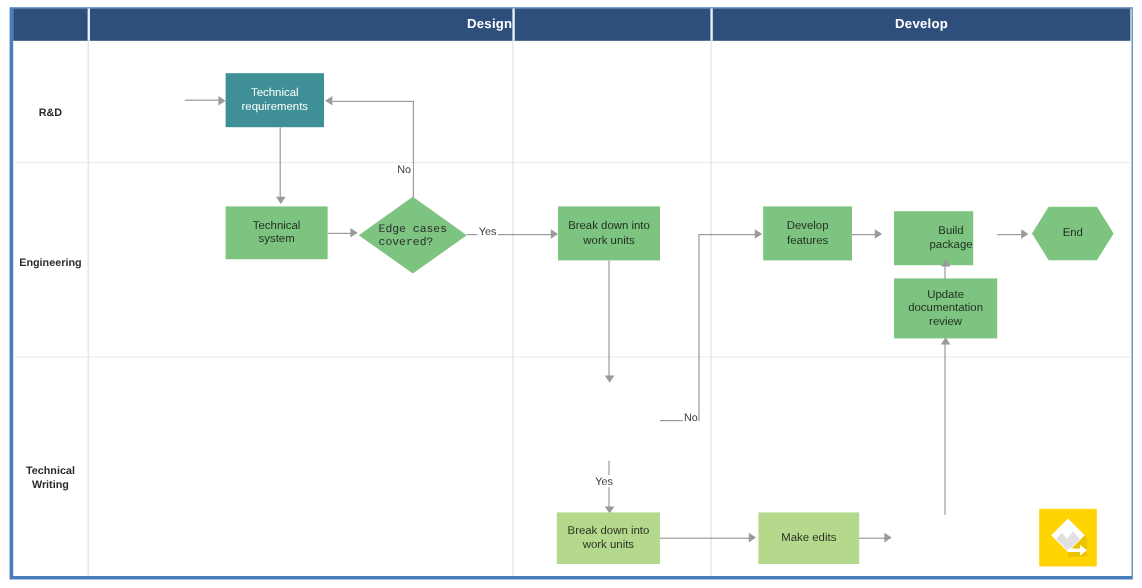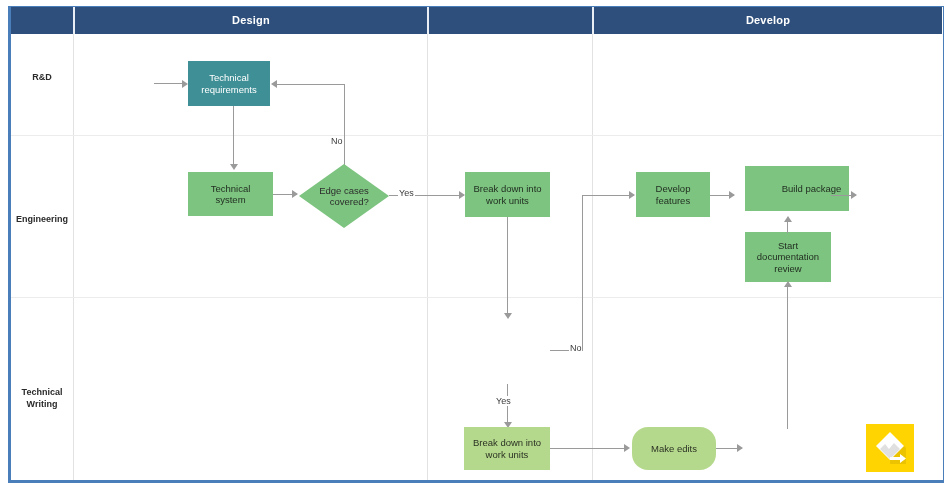--- a/index.html
+++ b/index.html
@@ -122,24 +122,25 @@
     height: 100%;
   }
   .diamond .dlabel {
     position: absolute;
     left: 0; top: 0;
     width: 100%;
     height: 100%;
     display: flex;
     align-items: center;
     justify-content: center;
-    text-align: right;
+    text-align: left;
     font-size: 9.5px;
     line-height: 11.5px;
     color: #2d2d2d;
+    font-family: Liberation Mono, monospace;
   }
   
   .hexa { position: absolute; }
   .hexa .hshape {
     position: absolute; left:0; top:0; width:100%; height:100%;
   }
   .hexa .hlabel {
     position: absolute; left:0; top:0; width:100%; height:100%;
     display:flex; align-items:center; justify-content:center;
     font-size: 9.5px; color:#233023;
@@ -180,31 +181,31 @@
 <div id="canvas">
 
   <div class="frame"></div>
 
   <div class="hdr-band"></div>
 
   <div class="hdr-sep" style="left:73px;"></div>
   <div class="hdr-sep" style="left:427px;"></div>
   <div class="hdr-sep" style="left:592px;"></div>
 
-  <div class="hdr-cell" style="left:75px; width:352px;">Design</div>
+  <div class="hdr-cell" style="left:75px; width:352px;text-align:right;">Design</div>
   <div class="hdr-cell" style="left:594px; width:348px;">Develop</div>
 
   <div class="vline" style="left:73px;  top:34px; height:446px;"></div>
   <div class="vline" style="left:427px; top:34px; height:446px;"></div>
   <div class="vline" style="left:592px; top:34px; height:446px;"></div>
 
   <div class="hline" style="left:11px; top:135px; width:931px;"></div>
   <div class="hline" style="left:11px; top:297px; width:931px;"></div>
 
-  <div class="lane-label" style="top:71px;">R&amp;D</div>
+  <div class="lane-label" style="top:88px;">R&amp;D</div>
 
   <div class="lane-label" style="top:213px;">Engineering</div>
 
   <div class="lane-label" style="top:386px;">
     <div>Technical</div>
     <div>Writing</div>
   </div>
 
 
   <div class="conn h" style="left:154px; top:83px; width:31px;"></div>
@@ -262,30 +263,36 @@
   <div class="arrow right" style="left:629px; top:191px;"></div>
 
   <div class="node green" style="left:636px; top:172px; width:74px; height:45px; flex-direction:column;">
     <span>Develop</span>
     <span>features</span>
   </div>
 
   <div class="conn h" style="left:710px; top:195px; width:24px;"></div>
   <div class="arrow right" style="left:729px; top:191px;"></div>
 
-  <div class="node green" style="left:745px; top:166px; width:104px; height:45px;padding-left:31px;">
+  <div class="node green" style="left:745px; top:176px; width:66px; height:45px;padding-left:31px;">
     <span>Build package</span>
   </div>
 
   <div class="conn h" style="left:831px; top:195px; width:25px;"></div>
   <div class="arrow right" style="left:851px; top:191px;"></div>
 
+  <div class="hexa" style="left:860px; top:172px; width:68px; height:45px;">
+    <svg class="hshape" viewBox="0 0 68 45" preserveAspectRatio="none">
+      <polygon points="14,0 54,0 68,22.5 54,45 14,45 0,22.5" fill="#7cc47f"></polygon>
+    </svg>
+    <div class="hlabel">End</div>
+  </div>
 
   <div class="node green" style="left:745px; top:232px; width:86px; height:50px; flex-direction:column;">
-    <span>Start</span>
+    <span>Update</span>
     <span>documentation</span>
     <span>review</span>
   </div>
 
   <div class="conn v" style="left:787px; top:218px; height:15px;"></div>
   <div class="arrow up" style="left:784px; top:216px;"></div>
 
   <div class="conn v" style="left:787px; top:283px; height:146px;"></div>
   <div class="arrow up" style="left:784px; top:281px;"></div>
 
@@ -295,21 +302,21 @@
   <div class="edge-label" style="left:495px; top:396px;">Yes</div>
 
   <div class="node lgreen" style="left:464px; top:427px; width:86px; height:43px; flex-direction:column;">
     <span>Break down into</span>
     <span>work units</span>
   </div>
 
   <div class="conn h" style="left:550px; top:448px; width:78px;"></div>
   <div class="arrow right" style="left:624px; top:444px;"></div>
 
-  <div class="node lgreen" style="left:632px; top:427px; width:84px; height:43px;border-radius:16px;">
+  <div class="node lgreen" style="left:632px; top:427px; width:84px; height:43px;">
     <span>Make edits</span>
   </div>
 
   <div class="conn h" style="left:716px; top:448px; width:26px;"></div>
   <div class="arrow right" style="left:737px; top:444px;"></div>
 
 
   <div class="logo">
     <svg viewBox="0 0 48 48" width="48" height="48">
       <polygon points="24,8 38,22 24,36 10,22" fill="#ffffff"></polygon>

